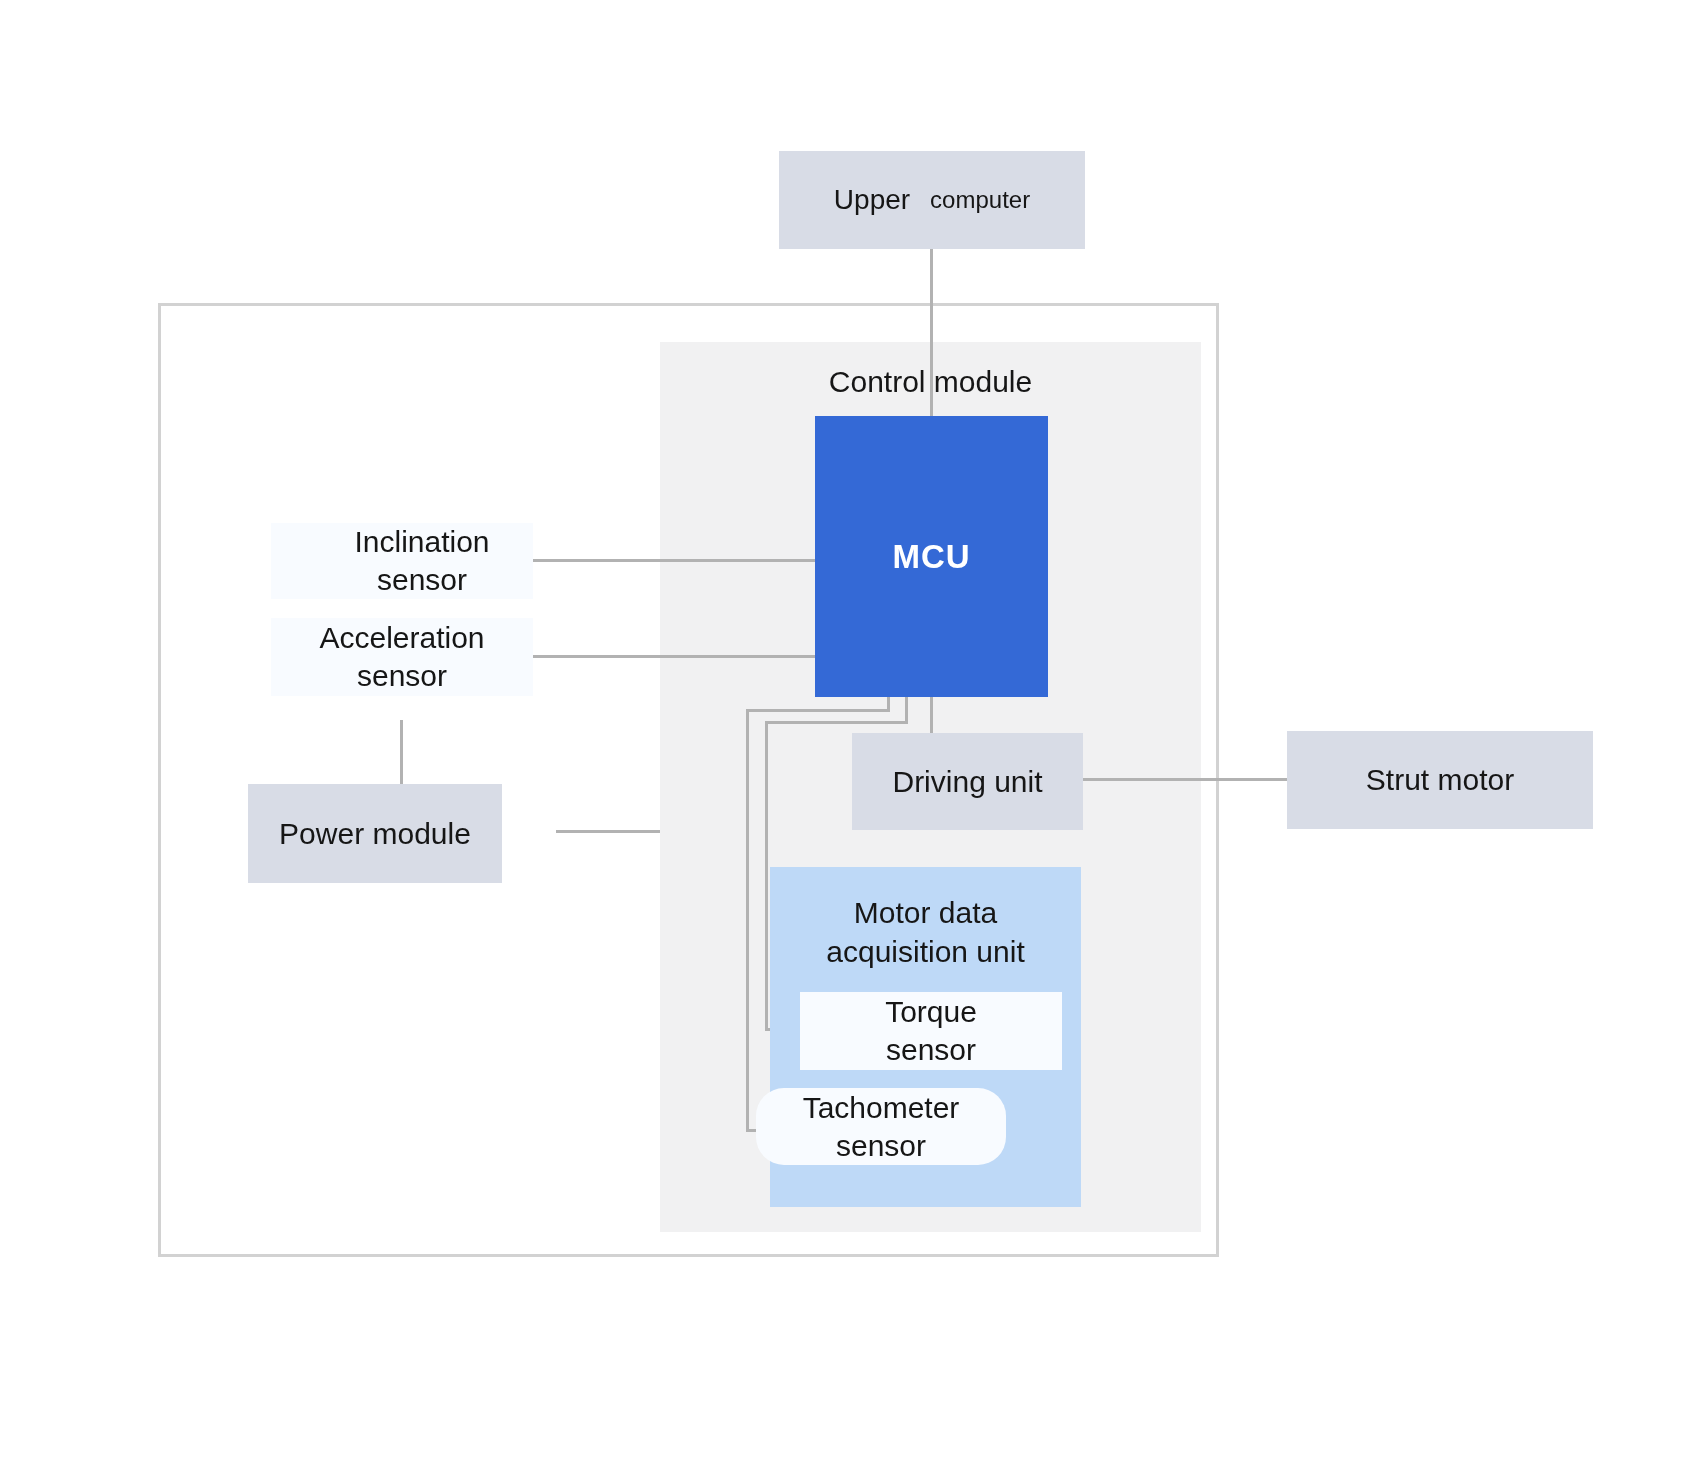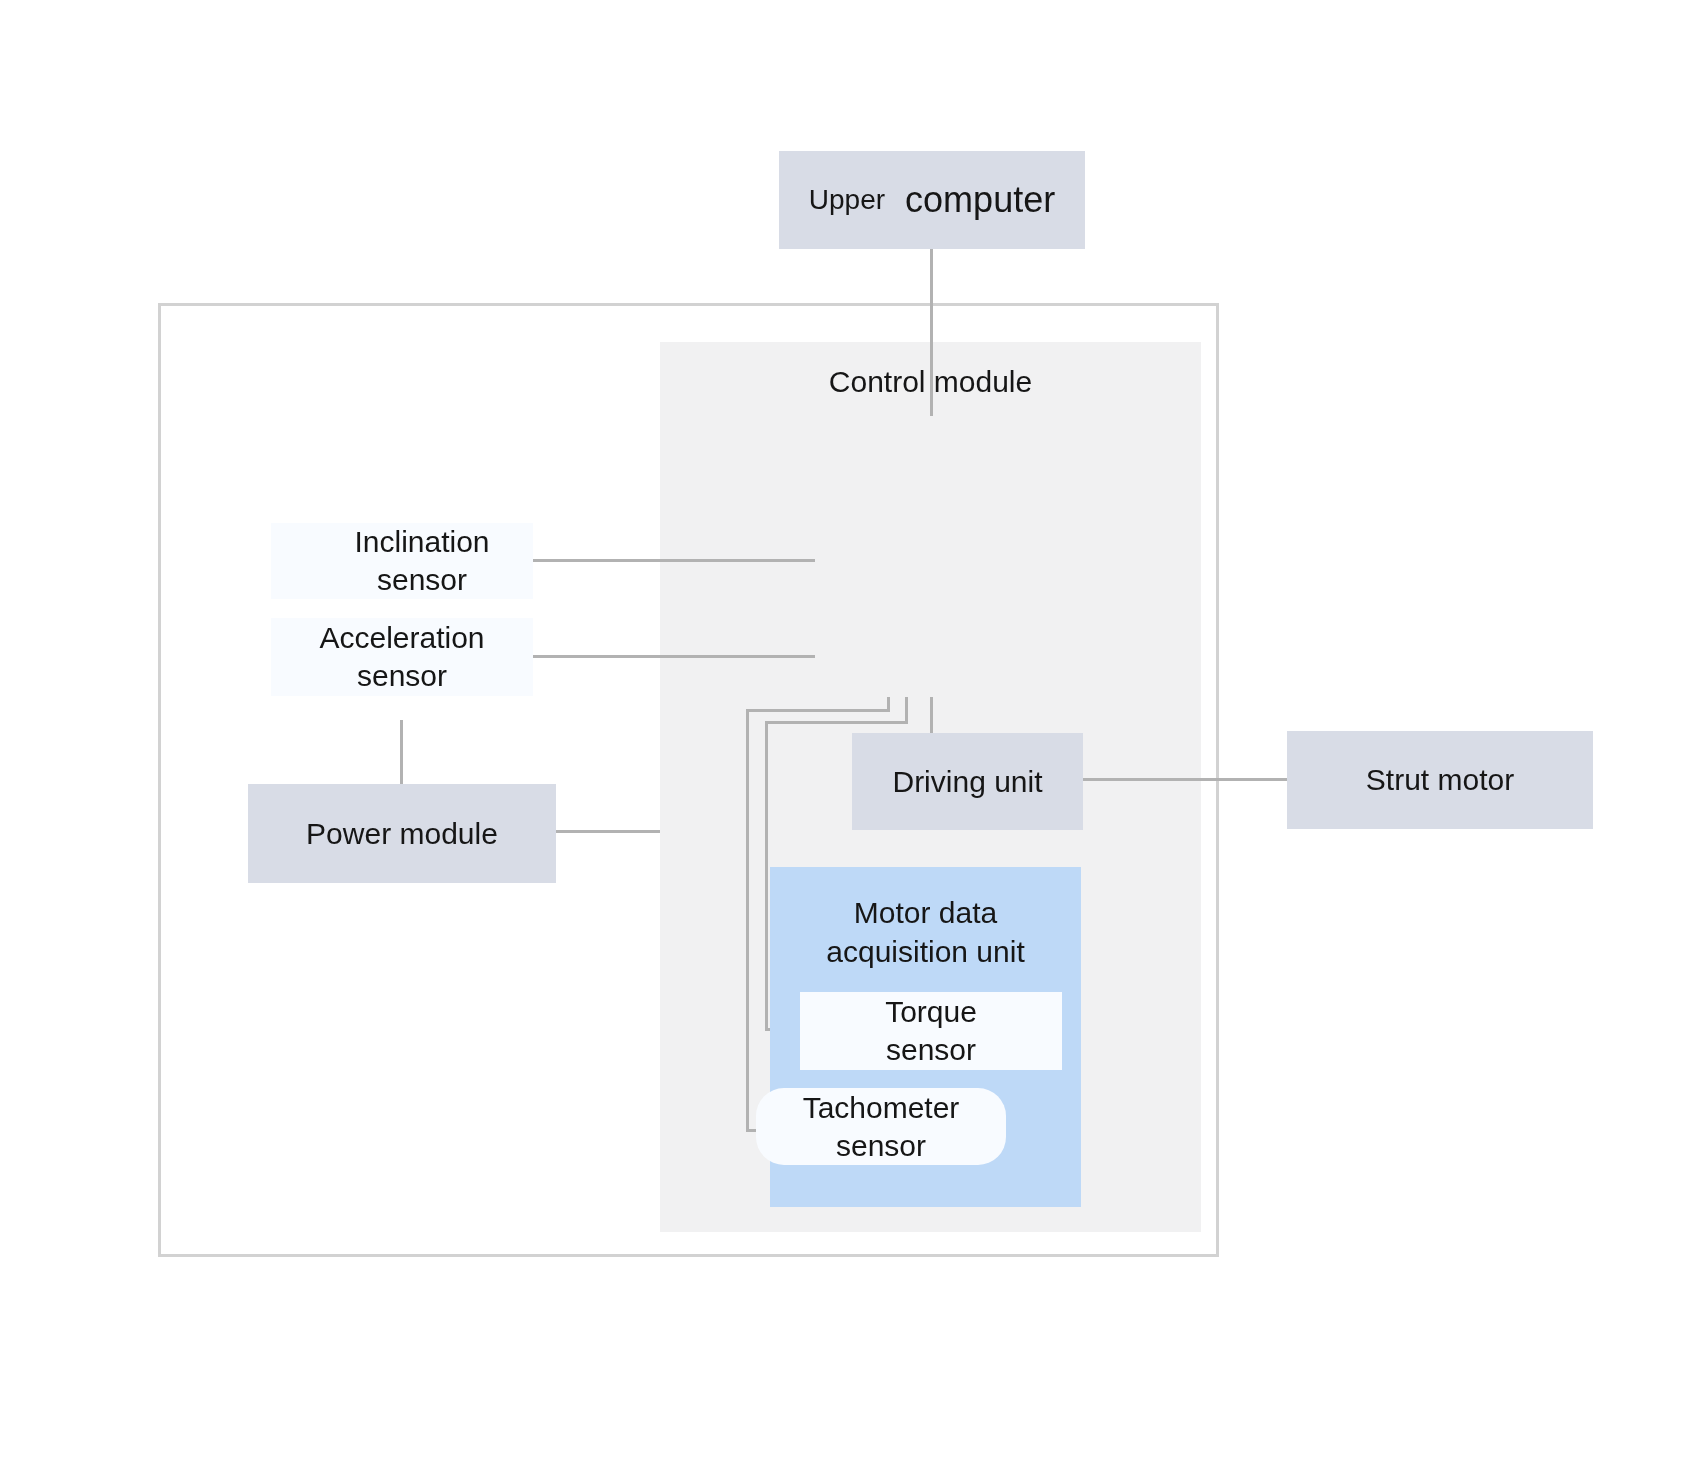--- a/index.html
+++ b/index.html
@@ -38,21 +38,21 @@
     font-weight:bold;font-size:33px;letter-spacing:1px;
   }
   .panel-title{
     left:660px;top:365px;width:541px;
     text-align:center;font-size:30px;z-index:2;
   }
   .module-title{margin-top:36px;font-size:30px;line-height:39px;}
   .module-title-tight{margin-top:26px;font-size:30px;line-height:39px;}
   .lbl-line{display:block;}
   .uc-part1{font-size:28px;margin-right:20px;}
-  .uc-part2{font-size:36px;}
+  .uc-part2{font-size:24px;}
 </style>
 </head>
 <body>
 
 <div class="canvas">
 
   <div class="abs outer-box"></div>
   <div class="abs control-panel"></div>
   <div class="abs panel-title">Control module</div>
 
@@ -83,24 +83,27 @@
   <div class="abs box white-box" style="left:271px;top:523px;width:262px;height:76px;padding-left:40px;">
     <span class="lbl-line">Inclination</span>
     <span class="lbl-line">sensor</span>
   </div>
 
   <div class="abs box white-box" style="left:271px;top:618px;width:262px;height:78px;">
     <span class="lbl-line">Acceleration</span>
     <span class="lbl-line">sensor</span>
   </div>
 
-  <div class="abs box gray-box" style="left:248px;top:784px;width:308px;height:99px;">
+  <div class="abs box gray-box" style="left:248px;top:784px;width:254px;height:99px;">
     <span>Power module</span>
   </div>
 
+  <div class="abs box mcu-box" style="left:815px;top:416px;width:233px;height:281px;">
+    <span>MCU</span>
+  </div>
 
   <div class="abs box gray-box" style="left:816px;top:733px;width:231px;height:97px;margin-left:36px;">
     <span>Driving unit</span>
   </div>
 
   <div class="abs box gray-box" style="left:1287px;top:731px;width:306px;height:98px;">
     <span>Strut motor</span>
   </div>
 
   <div class="abs box blue-module" style="left:770px;top:867px;width:311px;height:340px;">

